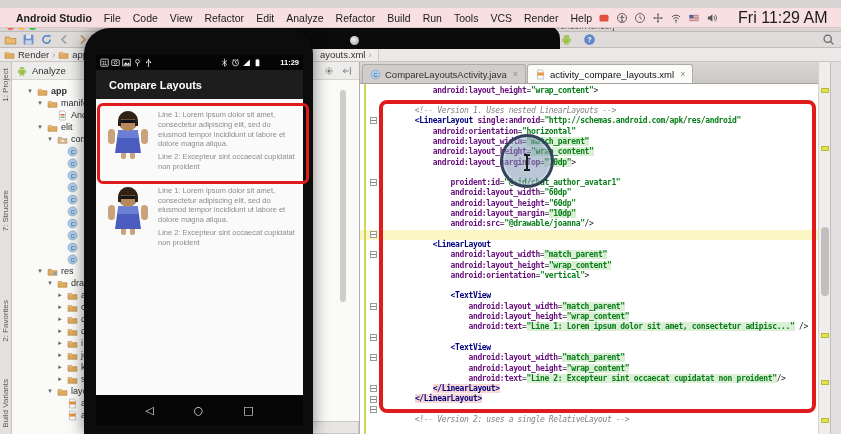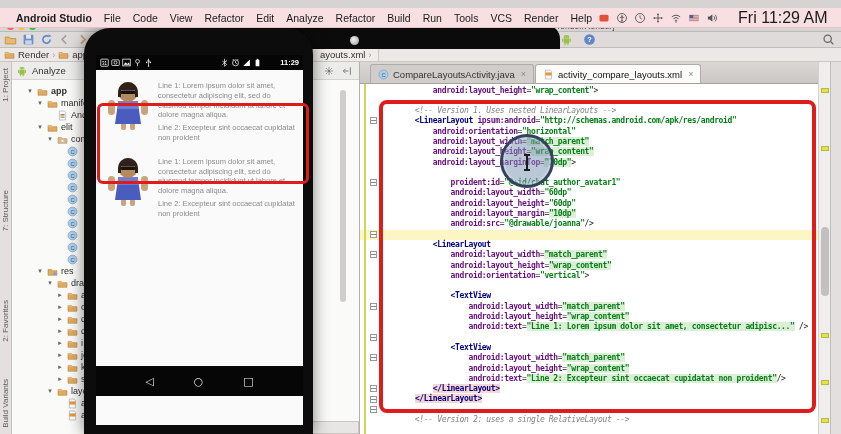--- a/index.html
+++ b/index.html
@@ -50,21 +50,21 @@
   .tree{position:absolute;left:0;top:18px;right:0;bottom:13px;padding-top:5px;overflow:hidden}
   .trow{height:12px;display:flex;align-items:center;gap:3px;white-space:nowrap}
   .trow .arr{width:8px;font-size:7px;color:#666;text-align:center;flex:none}
   .trow .ic{width:11px;height:11px;flex:none}
   .tl-label{font-size:9px;color:#2e2e2e}
   .tl-label.b{font-weight:bold}
   .pscroll{position:absolute;right:13px;top:28px;width:6px;height:212px;background:#cfcdcb;border-radius:3px}
   .pcorner{position:absolute;right:0;bottom:0;width:47px;height:13px;background:#e8e6e4;border:1px solid #c9c6c4}
 
   .editor{flex:1;position:relative;background:#fff;overflow:hidden}
-  .tabbar{height:22px;background:linear-gradient(#dad7d5,#cac7c5);border-bottom:1px solid #a5a29f;display:flex;align-items:flex-end;padding-left:10px}
+  .tabbar{height:22px;background:linear-gradient(#dad7d5,#cac7c5);border-bottom:1px solid #a5a29f;display:flex;align-items:flex-end;padding-left:2px}
   .tab{display:inline-flex;align-items:center;gap:4px;height:19px;padding:0 7px;font-size:9.5px;color:#333;background:#d0cdcb;border:1px solid #aeaba8;border-bottom:none;border-radius:3px 3px 0 0;margin-right:1px}
   .tab.active{background:#fbfbfa;color:#111}
   .tab .ic{width:11px;height:11px}
   .tab .x{color:#8a8a8a;font-size:9px;margin-left:2px}
 
   .codewrap{position:absolute;left:0;right:23px;top:22px;bottom:0;overflow:hidden;padding-top:1.5px}
   .chbar{position:absolute;left:4px;top:0;bottom:0;width:2px;background:#ccd75a}
   .cl{height:10.3px;padding-left:37px;white-space:pre;font-family:"DejaVu Sans Mono",monospace;font-size:8px;letter-spacing:-0.35px;color:#1a1a1a;line-height:10.3px}
   .cl.caret{background:#fcf6c5}
   .tk-t{color:#000080;font-weight:bold}
@@ -712,21 +712,21 @@
             <span>activity_compare_layouts.xml</span>
             <span class="x">×</span>
           </span>
         </div>
       <div class="codewrap" id="codewrap">
         <div class="chbar"></div>
         <div id="code">
             <div class="cl"><span class="tk-a">        android:layout_height</span><span class="tk-p">=</span><span class="tk-v">"wrap_content"</span><span class="tk-p">&gt;</span></div>
             <div class="cl"></div>
             <div class="cl"><span class="tk-c">    &lt;!-- Version 1. Uses nested LinearLayouts --&gt;</span></div>
-            <div class="cl"><span class="tk-t">    &lt;LinearLayout</span><span class="tk-a"> ipsum:android</span><span class="tk-p">=</span><span class="tk-v">"http://schemas.android.com/apk/res/android"</span></div>
+            <div class="cl"><span class="tk-t">    &lt;LinearLayout</span><span class="tk-a"> single:android</span><span class="tk-p">=</span><span class="tk-v">"http://schemas.android.com/apk/res/android"</span></div>
             <div class="cl"><span class="tk-a">        android:orientation</span><span class="tk-p">=</span><span class="tk-v">"horizontal"</span></div>
             <div class="cl"><span class="tk-a">        android:layout_width</span><span class="tk-p">=</span><span class="tk-vh">"match_parent"</span></div>
             <div class="cl"><span class="tk-a">        android:layout_height</span><span class="tk-p">=</span><span class="tk-vh">"wrap_content"</span></div>
             <div class="cl"><span class="tk-a">        android:layout_marginTop</span><span class="tk-p">=</span><span class="tk-vh">"10dp"</span><span class="tk-p">&gt;</span></div>
             <div class="cl"></div>
             <div class="cl"><span class="tk-a">            proident:id</span><span class="tk-p">=</span><span class="tk-v">"@+id/chat_author_avatar1"</span></div>
             <div class="cl"><span class="tk-a">            android:layout_width</span><span class="tk-p">=</span><span class="tk-v">"60dp"</span></div>
             <div class="cl"><span class="tk-a">            android:layout_height</span><span class="tk-p">=</span><span class="tk-v">"60dp"</span></div>
             <div class="cl"><span class="tk-a">            android:layout_margin</span><span class="tk-p">=</span><span class="tk-vh">"10dp"</span></div>
             <div class="cl"><span class="tk-a">            android:src</span><span class="tk-p">=</span><span class="tk-v">"@drawable/joanna"</span><span class="tk-p">/&gt;</span></div>
@@ -836,20 +836,23 @@
               <span class="ic" style="width:9px;height:9px">
                 <svg viewBox="0 0 12 12">
                   <rect x="3.5" y="2.5" width="5" height="8.5" fill="#fff"></rect>
                   <rect x="4.8" y="1.2" width="2.4" height="1.3" fill="#fff"></rect>
                 </svg>
               </span>
             </span>
           <span class="ps-time">11:29</span>
         </span>
       </div>
+      <div class="pappbar">
+        <span>Compare Layouts</span>
+      </div>
       <div class="pcontent" id="chat">
           <div class="chat-item">
             <svg width="44" height="52" viewBox="0 0 44 52">
               <rect x="2" y="19" width="7" height="15" rx="3.5" fill="#caa27b"></rect>
               <rect x="35" y="19" width="7" height="15" rx="3.5" fill="#caa27b"></rect>
               <rect x="15" y="40" width="5" height="9" rx="2" fill="#caa27b"></rect>
               <rect x="24" y="40" width="5" height="9" rx="2" fill="#caa27b"></rect>
               <path d="M12 22 L32 22 L35 43 L9 43 Z" fill="#4a5dbe"></path>
               <rect x="12" y="20" width="20" height="8" fill="#6b7fd4"></rect>
               <circle cx="22" cy="11" r="10" fill="#b78a5e"></circle>

